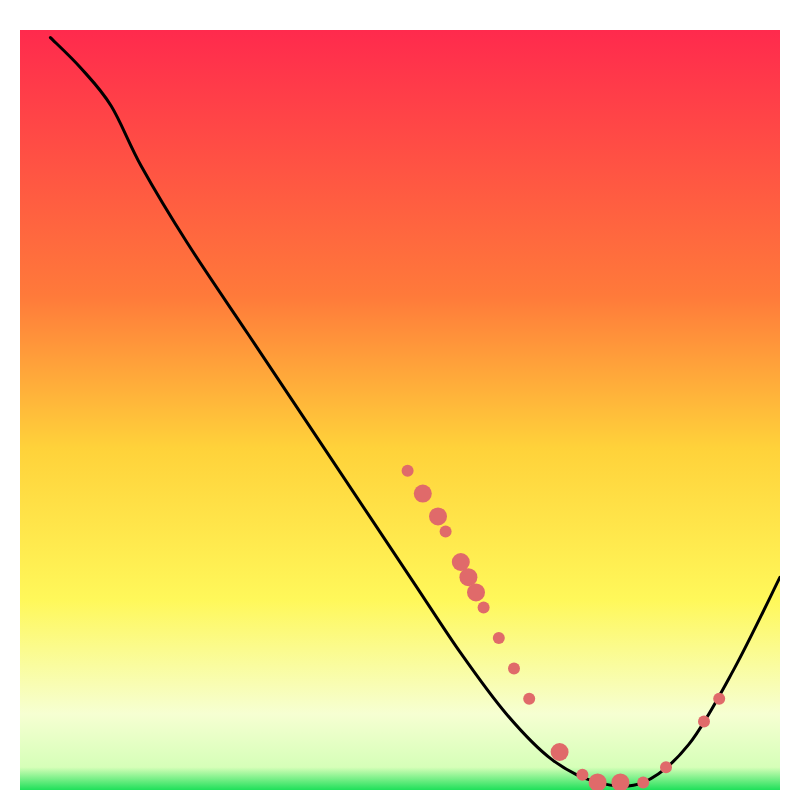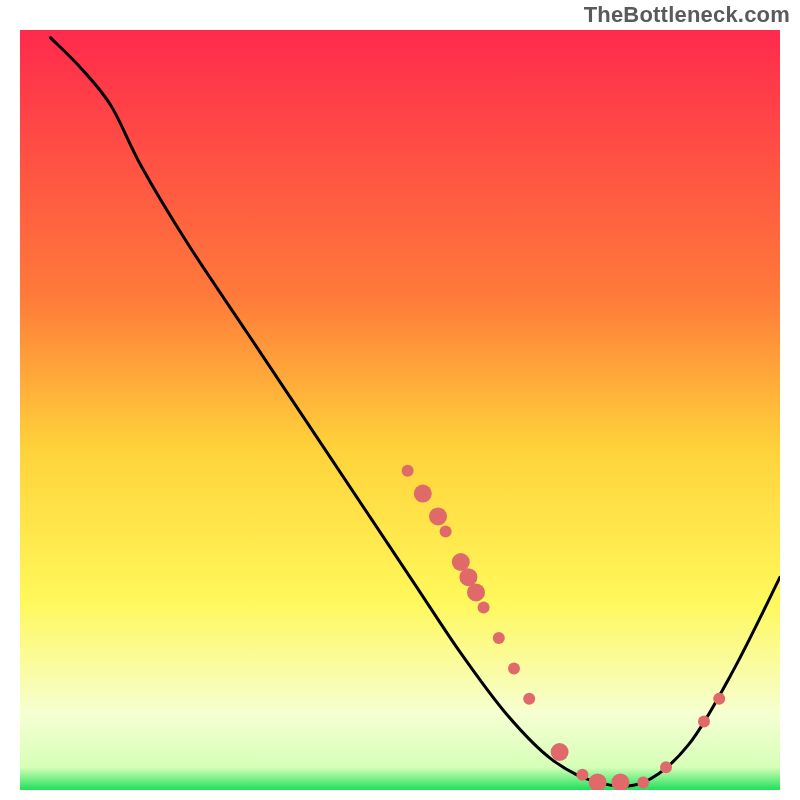--- a/index.html
+++ b/index.html
@@ -31,21 +31,20 @@
     top: 30px;
     width: 760px;
     height: 760px;
   }
   svg { display: block; }
 </style>
 </head>
 <body>
 
 <div class="wrap">
-  <div class="watermark">TheBottleneck.com</div>
   <div class="plot">
     <svg id="svg" width="760" height="760" viewBox="0 0 760 760">
         <defs>
           <linearGradient id="bg" x1="0" y1="0" x2="0" y2="1">
             <stop offset="0%" stop-color="#ff2a4d"></stop>
             <stop offset="35%" stop-color="#ff7a3a"></stop>
             <stop offset="55%" stop-color="#ffd23a"></stop>
             <stop offset="75%" stop-color="#fff85a"></stop>
             <stop offset="90%" stop-color="#f6ffd2"></stop>
             <stop offset="97%" stop-color="#d6ffb8"></stop>

